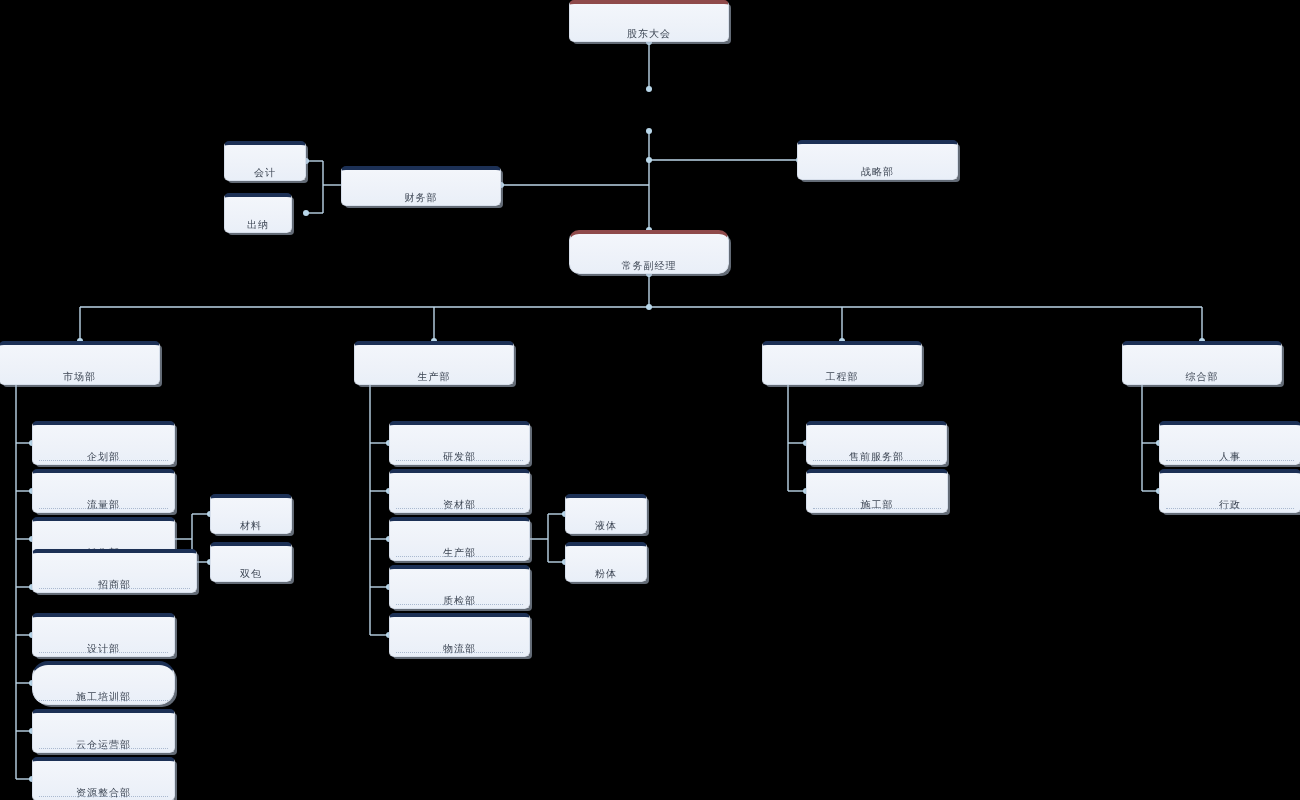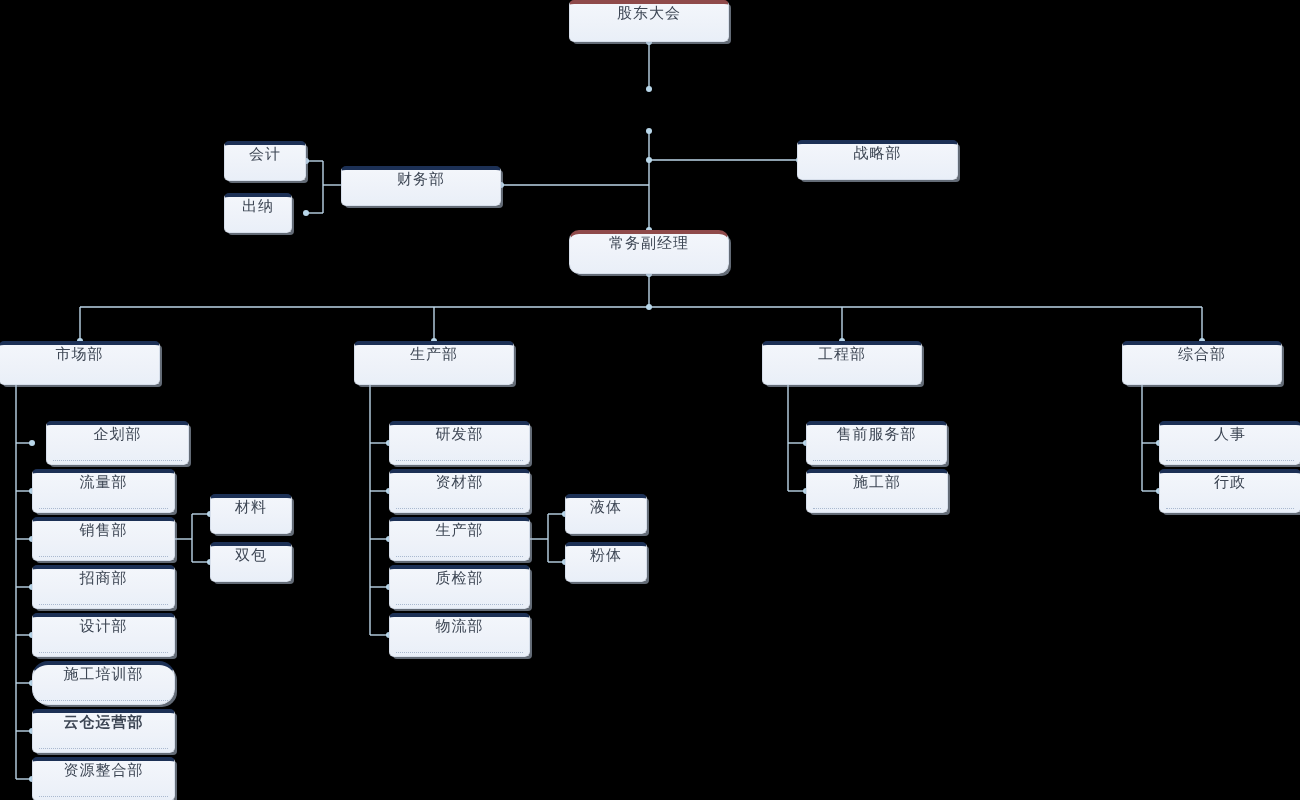--- a/index.html
+++ b/index.html
@@ -34,24 +34,24 @@
 
   .node {
     position: absolute;
     box-sizing: border-box;
     background: linear-gradient(180deg, #f3f6fb 0%, #eef2f9 55%, #e9eff8 100%);
     border: 1px solid #d7dfeb;
     border-top-width: 4px;
     border-top-style: solid;
     border-radius: 5px;
     display: flex;
-    align-items: flex-start;
+    align-items: flex-end;
     justify-content: center;
     color: #3d4654;
-    font-size: 15px;
+    font-size: 10px;
     letter-spacing: 1px;
     white-space: nowrap;
     box-shadow: 3px 3px 0 -1px rgba(180,195,215,0.55),
                 0 1px 2px rgba(0,0,0,0.18);
   }
 
   
   .node.exec { border-top-color: #8f4a4a; }
   .node.dept { border-top-color: #1c3055; }
 
@@ -190,39 +190,39 @@
 
   <div class="node dept" style="left: 762px; top: 341px; width: 160px; height: 44px;">
     <span>工程部</span>
   </div>
 
   <div class="node dept" style="left: 1122px; top: 341px; width: 160px; height: 44px;">
     <span>综合部</span>
   </div>
 
   <div id="market-children">
-      <div class="node dept folded" style="left: 46px; top: 421px; width: 143px; height: 44px;">
+      <div class="node dept folded" style="left: 32px; top: 421px; width: 143px; height: 44px;">
         <span>企划部</span>
       </div>
       <div class="node dept folded" style="left: 32px; top: 469px; width: 143px; height: 44px;">
         <span>流量部</span>
       </div>
       <div class="node dept folded" style="left: 32px; top: 517px; width: 143px; height: 44px;">
         <span>销售部</span>
       </div>
-      <div class="node dept folded" style="left: 32px; top: 565px; width: 143px; height: 44px;">
+      <div class="node dept folded" style="left: 32px; top: 549px; width: 165px; height: 44px;">
         <span>招商部</span>
       </div>
       <div class="node dept folded" style="left: 32px; top: 613px; width: 143px; height: 44px;">
         <span>设计部</span>
       </div>
       <div class="node dept folded" style="left: 32px; top: 661px; width: 143px; height: 44px; border-radius: 16px;">
         <span>施工培训部</span>
       </div>
-      <div class="node dept folded" style="left: 32px; top: 709px; width: 143px; height: 44px; font-weight: bold;">
+      <div class="node dept folded" style="left: 32px; top: 709px; width: 143px; height: 44px;">
         <span>云仓运营部</span>
       </div>
       <div class="node dept folded" style="left: 32px; top: 757px; width: 143px; height: 44px;">
         <span>资源整合部</span>
       </div>
     </div>
   <div id="sales-children">
       <div class="node dept" style="left: 210px; top: 494px; width: 82px; height: 40px;">
         <span>材料</span>
       </div>

